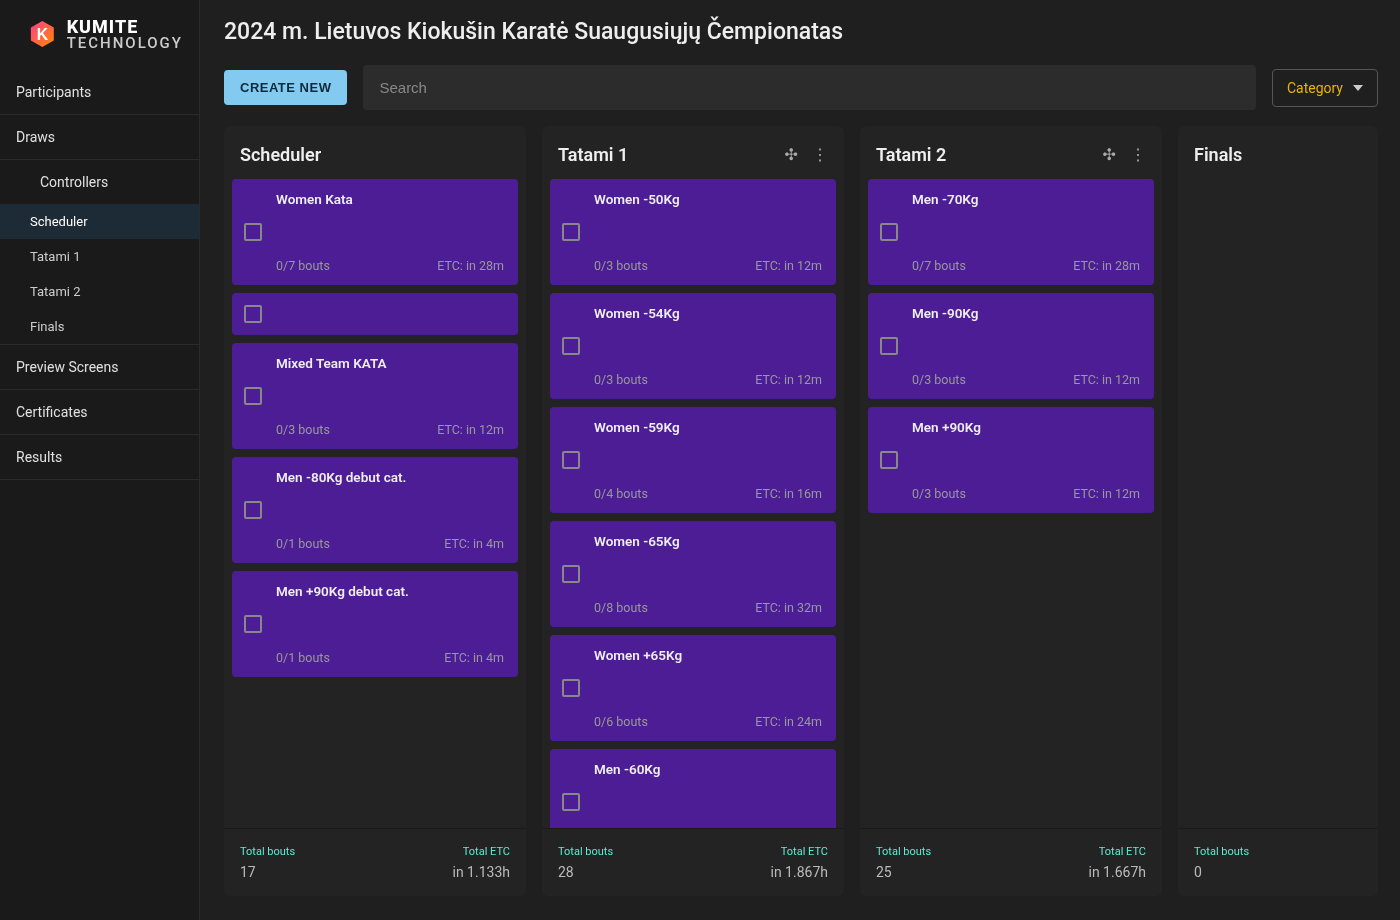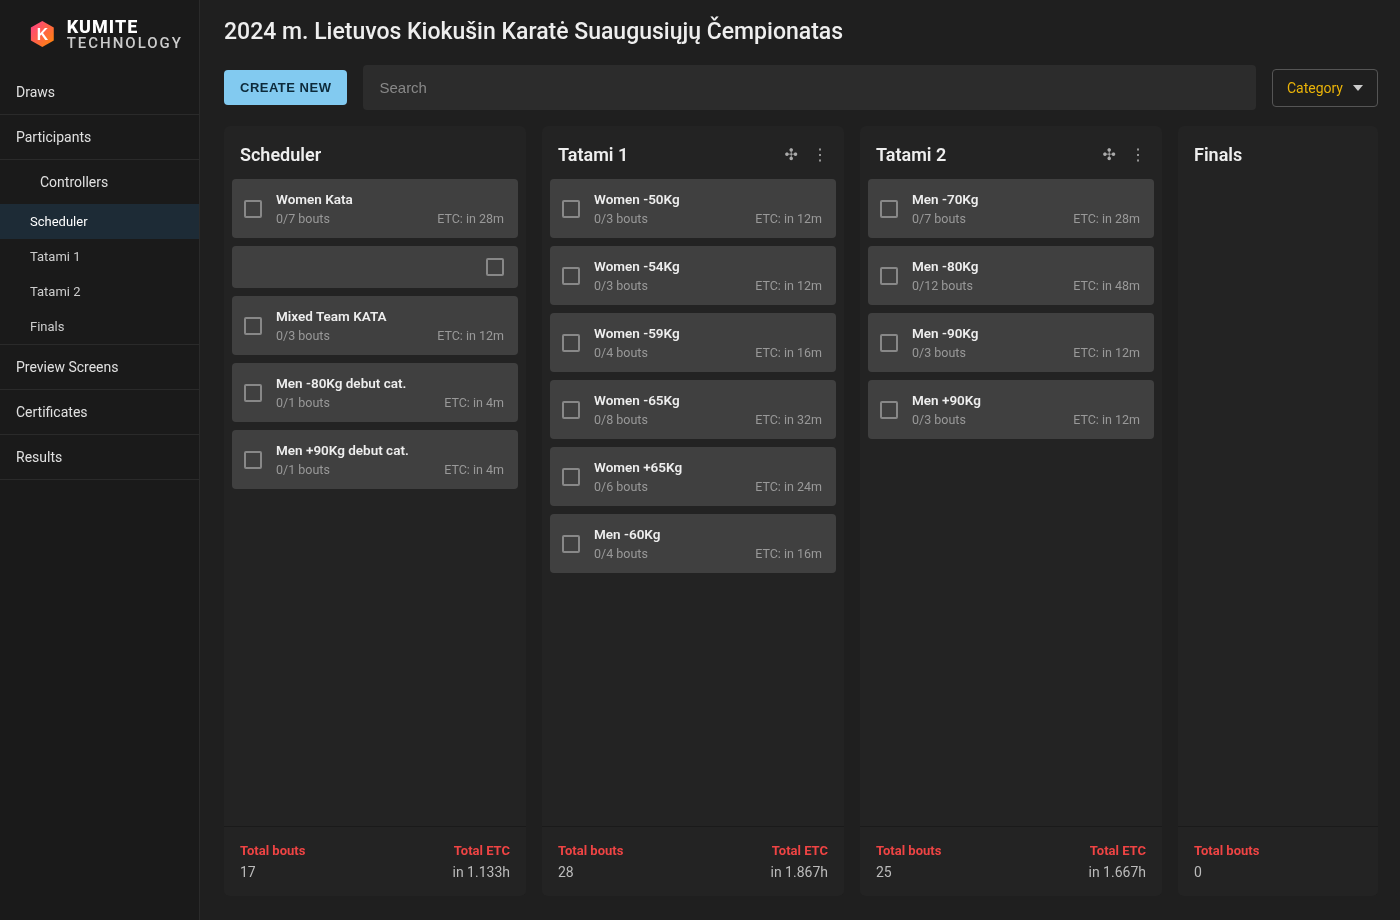--- a/index.html
+++ b/index.html
@@ -136,44 +136,43 @@
   .icon-move, .icon-more { color:#aaa; cursor:pointer; }
   .col-body {
     flex:1;
     overflow:auto;
     padding: 0 8px;
     display:flex;
     flex-direction:column;
     gap:8px;
   }
   .card {
-    background:#404040;
+    background:#4c1d95;
     border-radius:4px;
     padding:12px 14px 12px 12px;
     display:flex;
     align-items:center;
     gap:14px;
     cursor:pointer;
-    justify-content:flex-end;
   }
   .checkbox {
     width:18px;height:18px;border:2px solid #888;border-radius:2px;flex-shrink:0;
   }
   .card-main { flex:1; display:flex; flex-direction:column; gap:4px;}
   .card-title { font-size:13.5px; font-weight:600; color:#eee;}
-  .card-row { display:flex; justify-content:space-between; font-size:12.5px; color:#999;}
+  .card-row { display:flex; justify-content:space-between; font-size:12.5px; color:#999;margin-top:47px;}
   .col-foot {
     padding:16px;
     display:flex;
     justify-content:space-between;
     background:#232323;
     border-top:1px solid #1a1a1a;
   }
   .foot-block { display:flex; flex-direction:column; gap:6px;}
-  .foot-label { font-size:13px; color:#ef4444;font-weight:bold;}
+  .foot-label { font-size:11px; color:#5eead4;}
   .foot-val { font-size:14px; color:#bbb;}
   .foot-block.right { text-align:right;}
 </style>
 </head>
 <body>
 
 <div class="sidebar">
   <div class="logo">
     <svg class="logo-mark" viewBox="0 0 40 40">
       <defs>
@@ -184,22 +183,22 @@
       </defs>
       <polygon points="20,2 36,11 36,29 20,38 4,29 4,11" fill="url(#g)"></polygon>
       <text x="20" y="28" text-anchor="middle" font-size="22" font-weight="800" fill="#fff" font-family="Arial">K</text>
     </svg>
     <div class="logo-text">
       <span class="t1">KUMITE</span>
       <span class="t2">TECHNOLOGY</span>
     </div>
   </div>
   <div class="nav">
+    <div class="nav-item">Participants</div>
     <div class="nav-item">Draws</div>
-    <div class="nav-item">Participants</div>
     <div class="nav-sub">
       <div class="nav-item">Controllers</div>
       <div id="controllers-list">
           <div class="nav-subitem active">Scheduler</div>
           <div class="nav-subitem">Tatami 1</div>
           <div class="nav-subitem">Tatami 2</div>
           <div class="nav-subitem">Finals</div>
         </div>
     </div>
     <div class="nav-item">Preview Screens</div>
@@ -377,30 +376,20 @@
               <div class="card-title">Men -70Kg</div>
               <div class="card-row">
                 <span>0/7 bouts</span>
                 <span>ETC: in 28m</span>
               </div>
             </div>
           </div>
           <div class="card">
             <div class="checkbox"></div>
             <div class="card-main">
-              <div class="card-title">Men -80Kg</div>
-              <div class="card-row">
-                <span>0/12 bouts</span>
-                <span>ETC: in 48m</span>
-              </div>
-            </div>
-          </div>
-          <div class="card">
-            <div class="checkbox"></div>
-            <div class="card-main">
               <div class="card-title">Men -90Kg</div>
               <div class="card-row">
                 <span>0/3 bouts</span>
                 <span>ETC: in 12m</span>
               </div>
             </div>
           </div>
           <div class="card">
             <div class="checkbox"></div>
             <div class="card-main">

